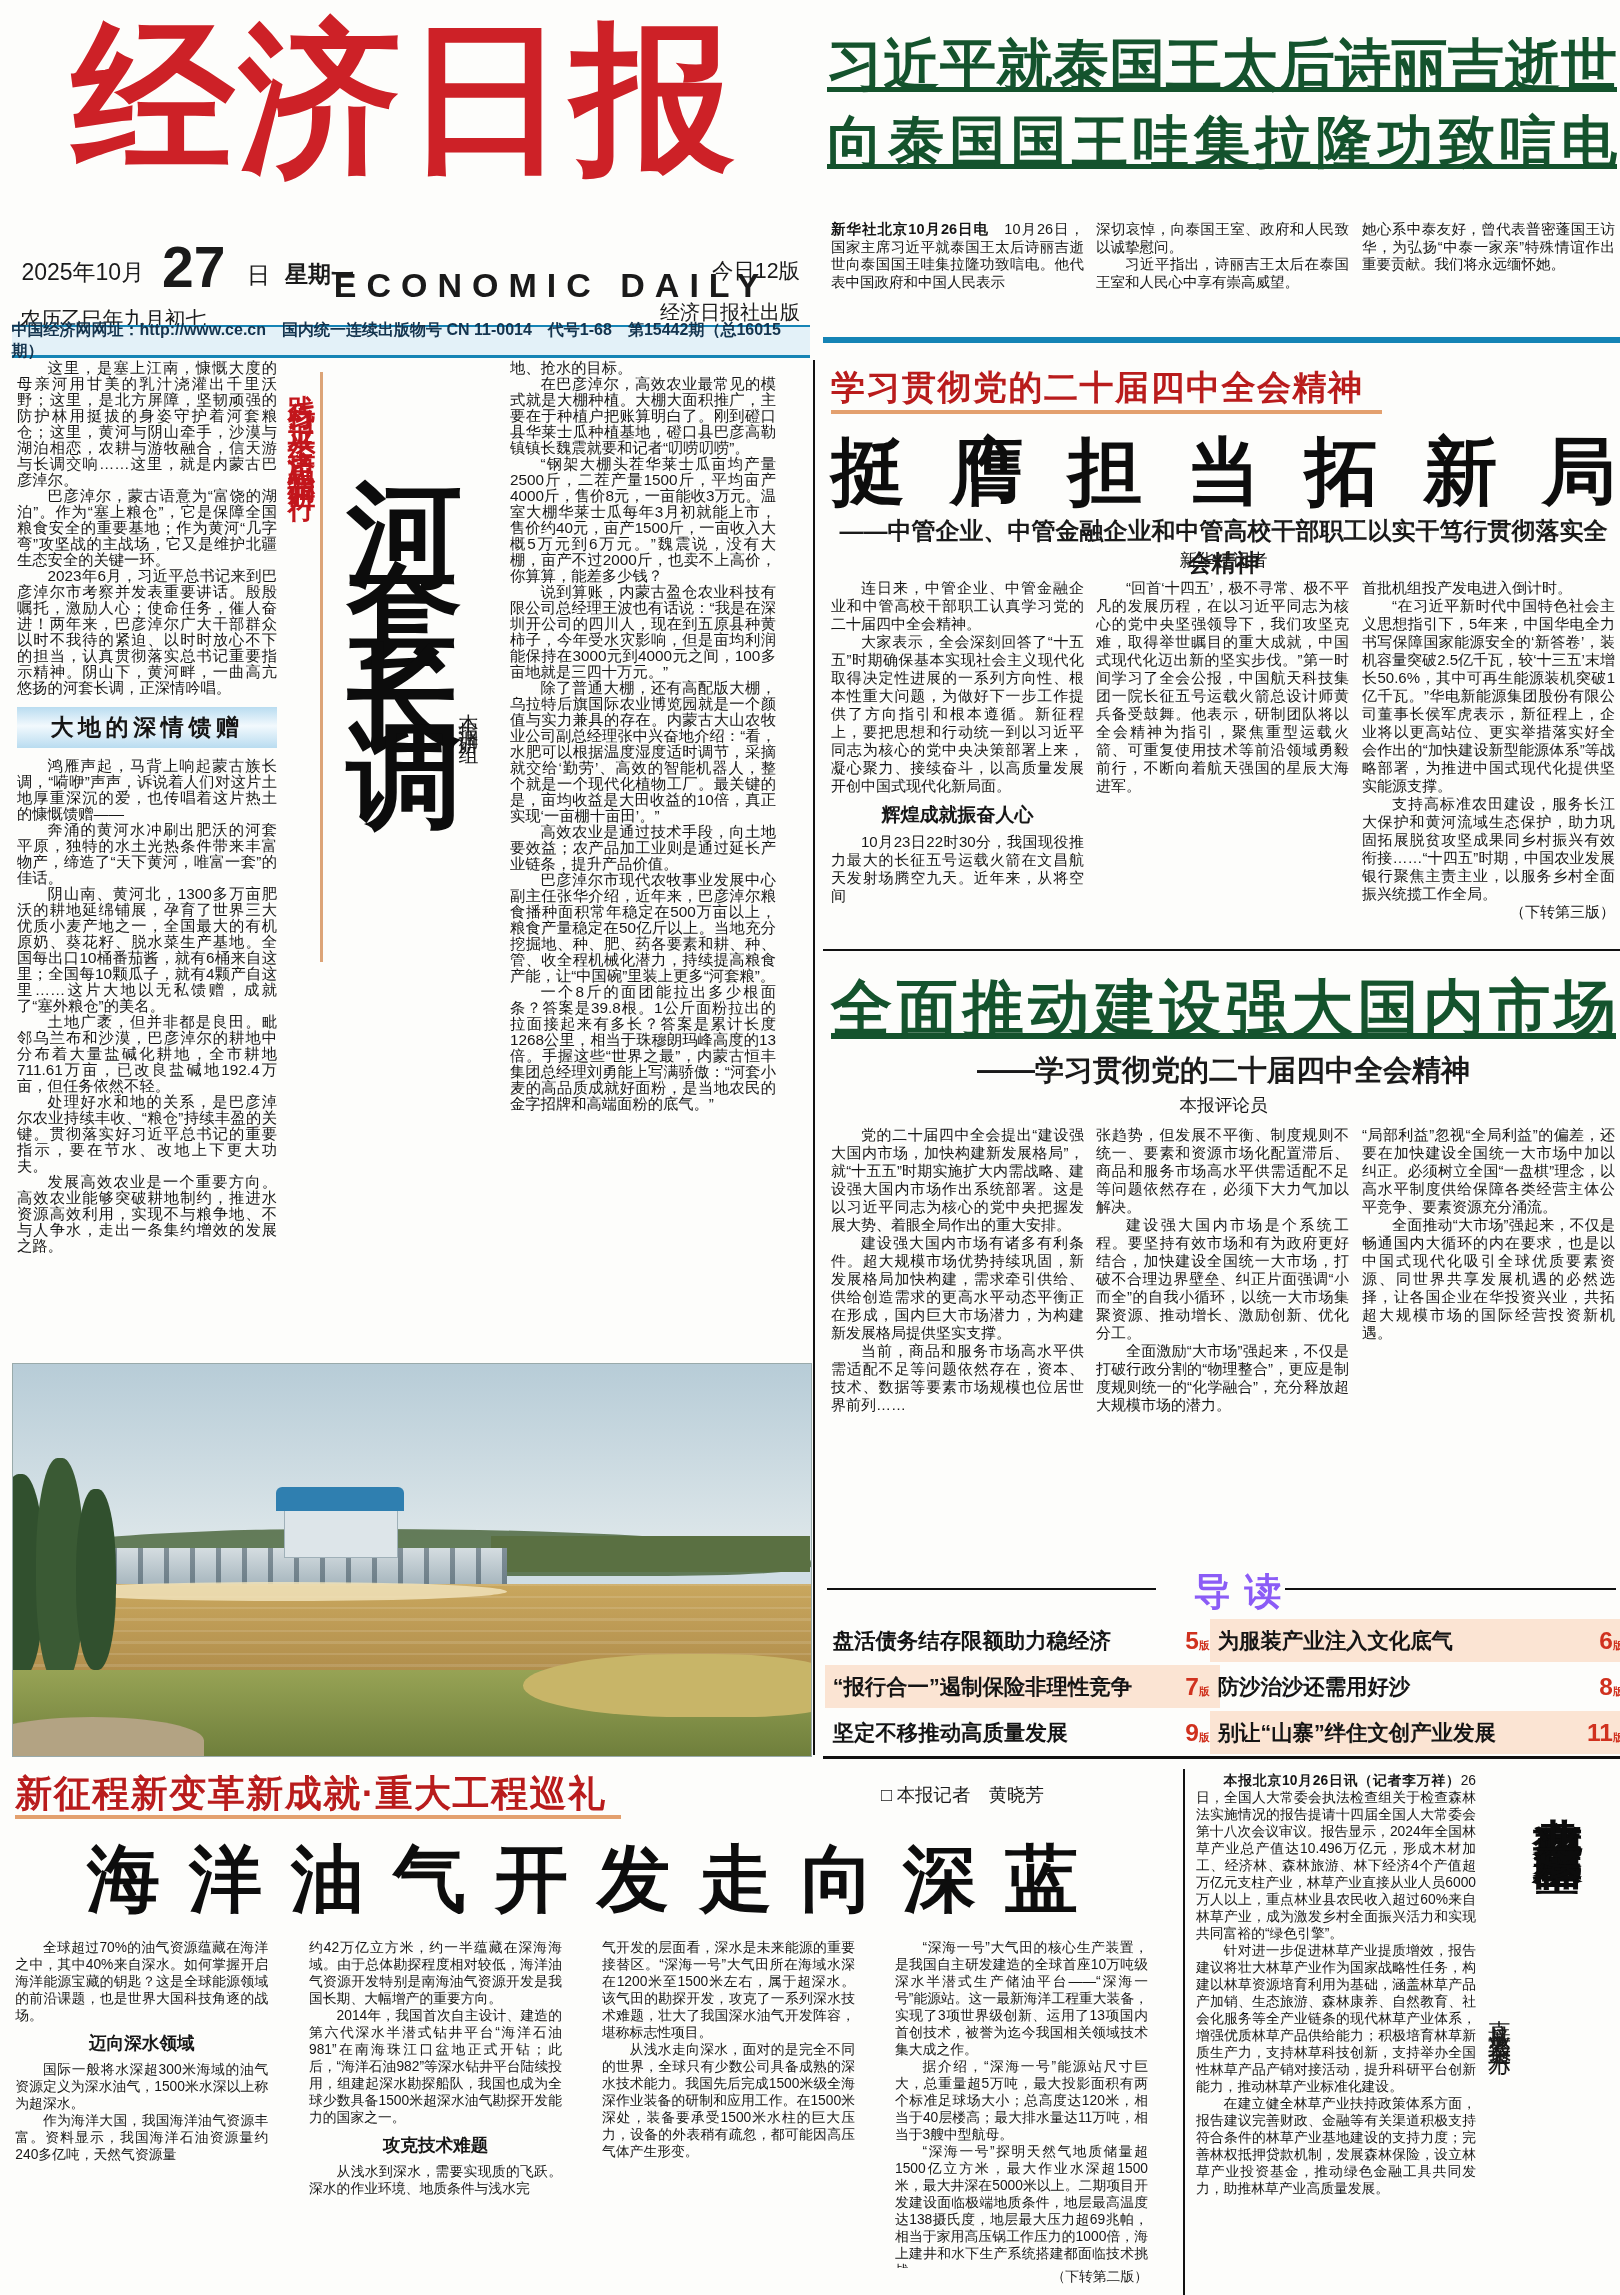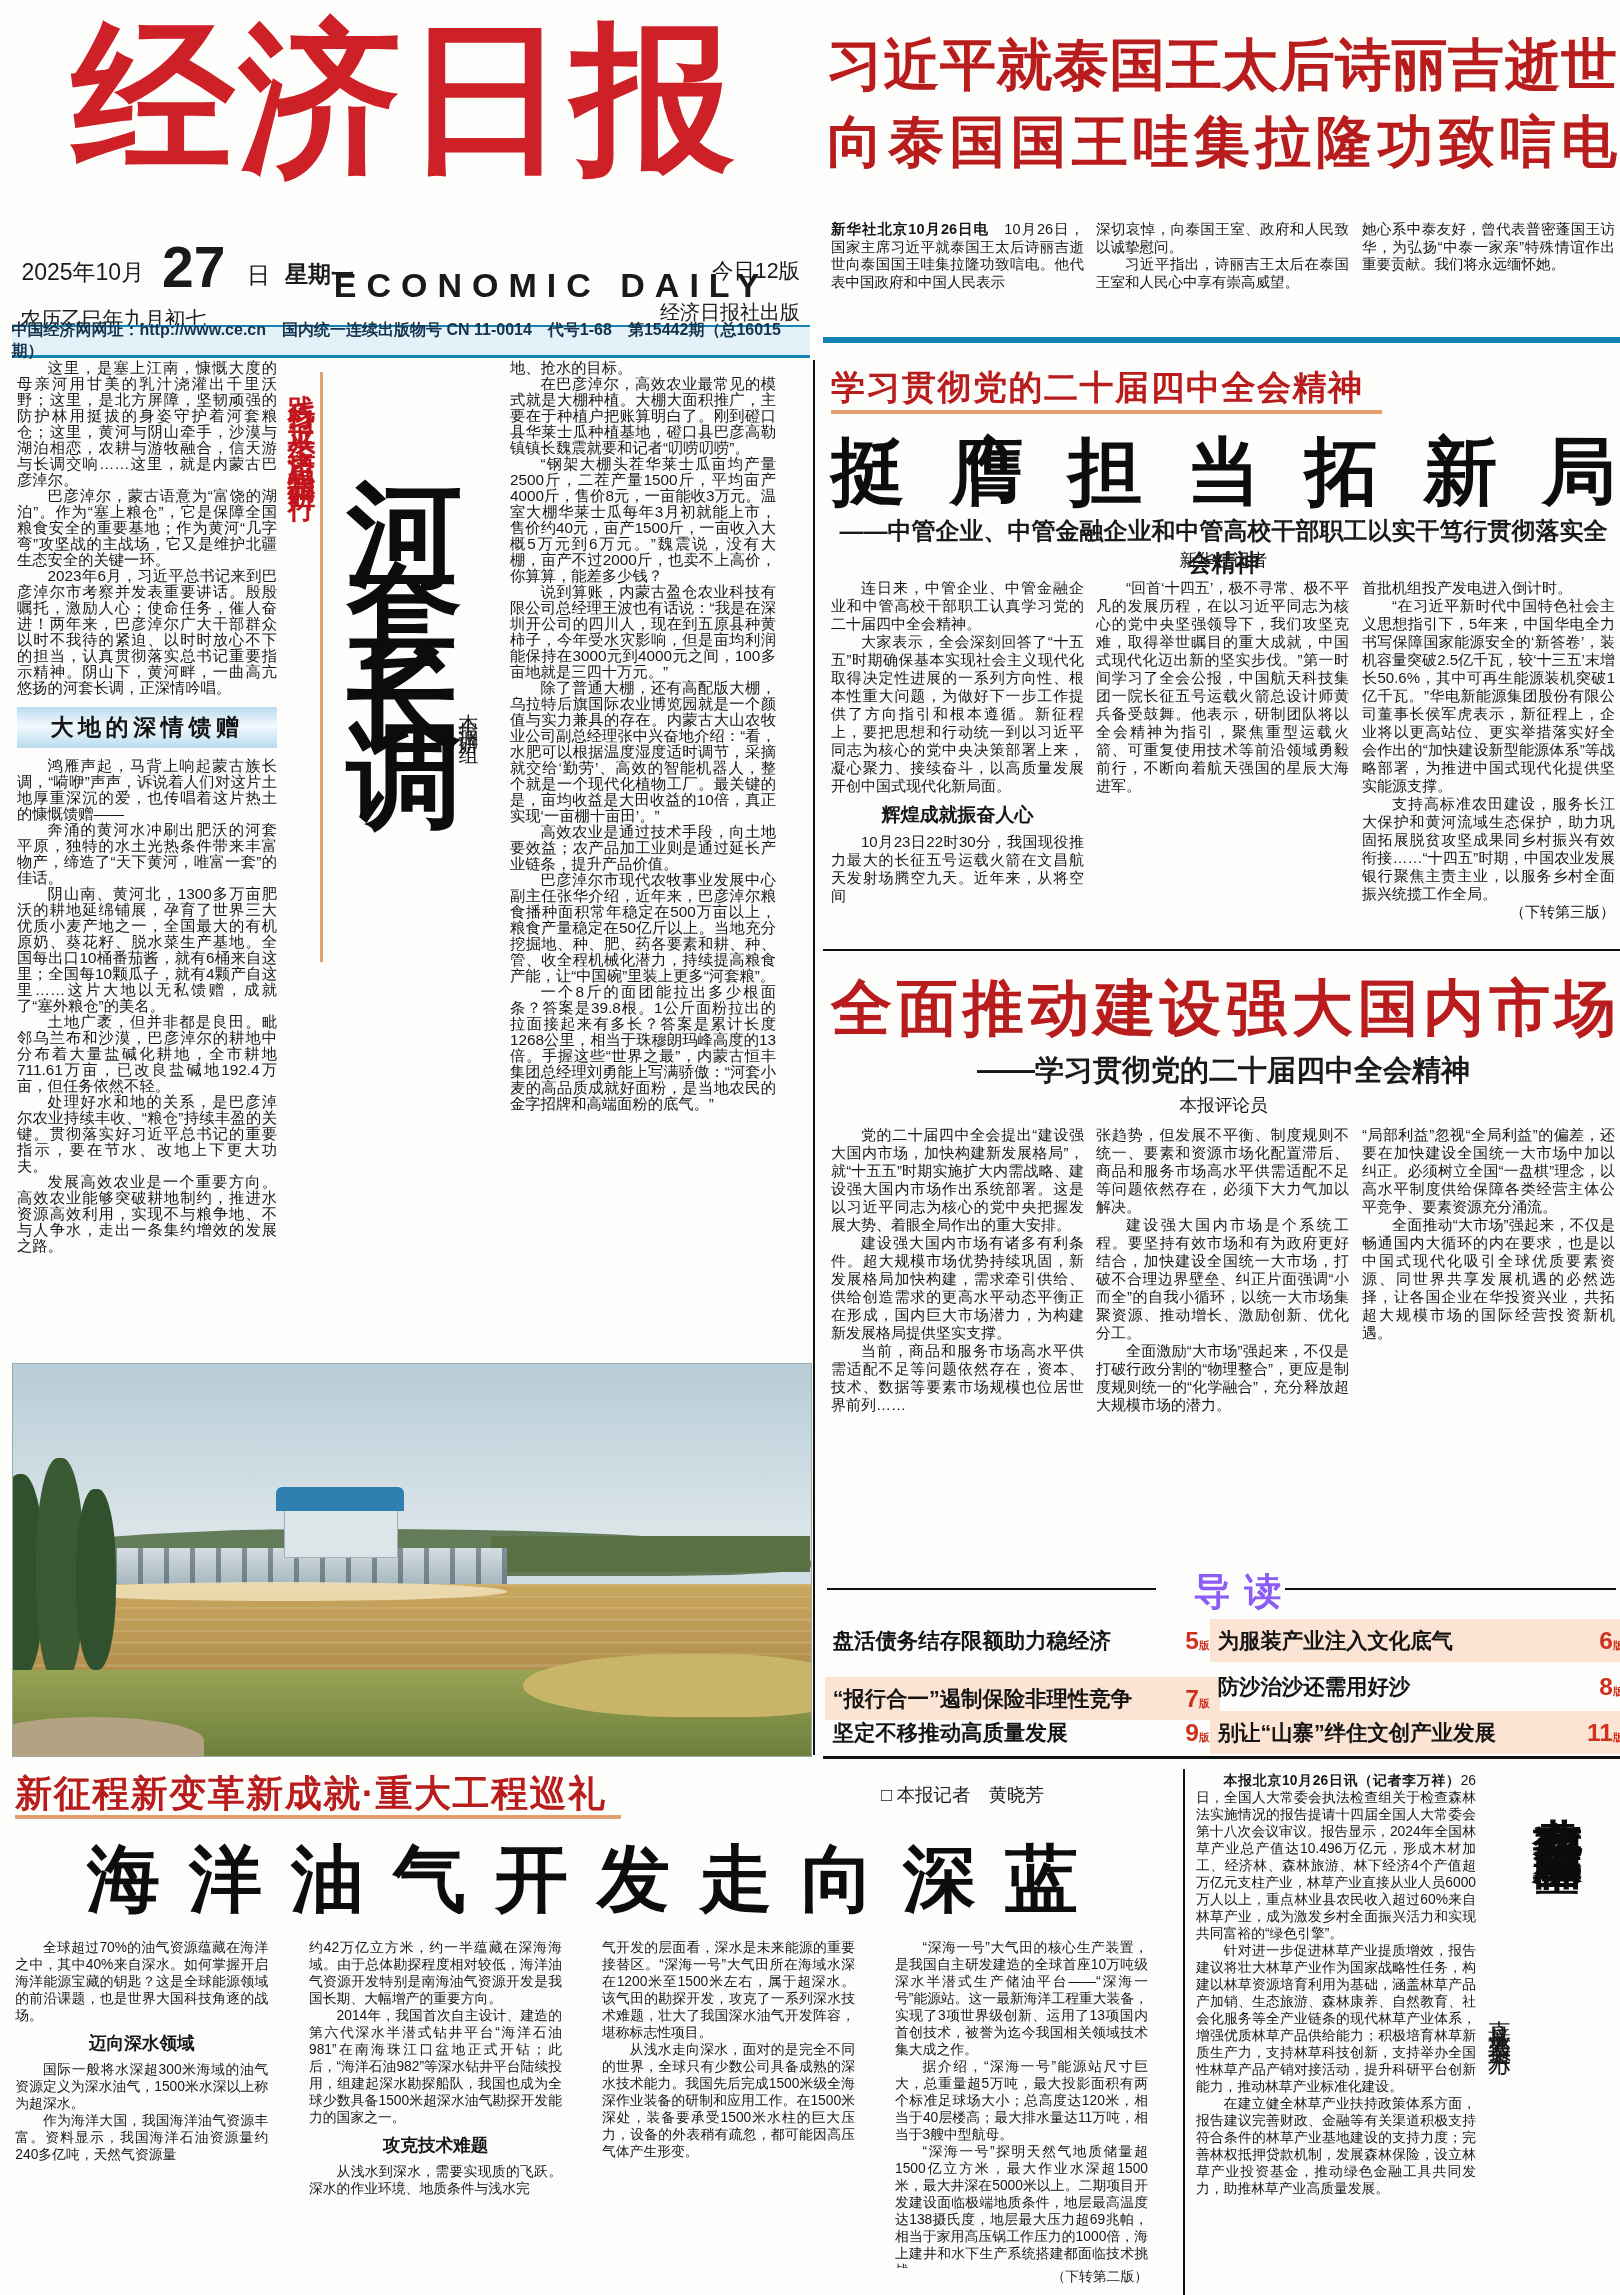--- a/index.html
+++ b/index.html
@@ -11,21 +11,21 @@
          font-size:162px;letter-spacing:4.6px;text-align:center;line-height:1.35;}
   .eng{font-weight:700;letter-spacing:10px;font-size:34px;text-align:center;}
   .serif{font-family:"Liberation Serif",serif;}
   .infobar{background:#e3f1f8;border-top:2.3px solid #1584b5;border-bottom:3.1px solid #1584b5;
            font-size:16px;font-weight:700;color:#14344e;display:flex;align-items:center;justify-content:center;}
   
   .vrule{background:#111;width:2.3px;}
   .hrule{background:#111;height:2.3px;}
   .bluerule{background:#1584b5;}
   
-  .hl-black{font-weight:900;color:#b91c1c;text-align:justify;text-align-last:justify;line-height:1.38;}
+  .hl-black{font-weight:900;color:#14532d;text-align:justify;text-align-last:justify;line-height:1.38;text-decoration:underline;}
   .hl-serif{font-family:"Liberation Serif",serif;font-weight:900;color:#0d0d0d;}
   .red{color:#c3161c;}
   .eyebrow{font-weight:900;font-size:34px;color:#b91c1c;letter-spacing:1.5px;}
   .underline-orange{background:#e3a06e;height:3.8px;}
   .centered{text-align:center;}
   
   .col{position:absolute;text-align:justify;overflow:hidden;line-height:18px;font-size:15px;color:#161616;}
   .col p{margin:0;text-indent:2em;}
   .col p.noind{text-indent:0;}
   .col .csub{font-weight:900;text-align:center;text-indent:0;font-size:19px;margin:10.7px 0 9.2px;}
@@ -186,21 +186,21 @@
   <div class="abs centered" style="left:1187px;top:1567px;width:115px;font-size:37px;font-weight:900;color:#8b5cf6;letter-spacing:13.8px;">导读</div>
 
   <div class="abs dd-item" style="left:825px;top:1619px;width:377px;height:43px;">
     <span class="t">盘活债务结存限额助力稳经济</span>
     <span class="pg"><span>5</span><i>版</i></span>
   </div>
   <div class="abs dd-item dd-hl" style="left:1210px;top:1619px;width:406px;height:43px;">
     <span class="t">为服装产业注入文化底气</span>
     <span class="pg"><span>6</span><i>版</i></span>
   </div>
-  <div class="abs dd-item dd-hl" style="left:825px;top:1665px;width:377px;height:43px;margin-top:12px;">
+  <div class="abs dd-item dd-hl" style="left:825px;top:1665px;width:377px;height:43px;">
     <span class="t">“报行合一”遏制保险非理性竞争</span>
     <span class="pg"><span>7</span><i>版</i></span>
   </div>
   <div class="abs dd-item" style="left:1210px;top:1665px;width:406px;height:43px;">
     <span class="t">防沙治沙还需用好沙</span>
     <span class="pg"><span>8</span><i>版</i></span>
   </div>
   <div class="abs dd-item" style="left:825px;top:1711px;width:377px;height:43px;">
     <span class="t">坚定不移推动高质量发展</span>
     <span class="pg"><span>9</span><i>版</i></span>

